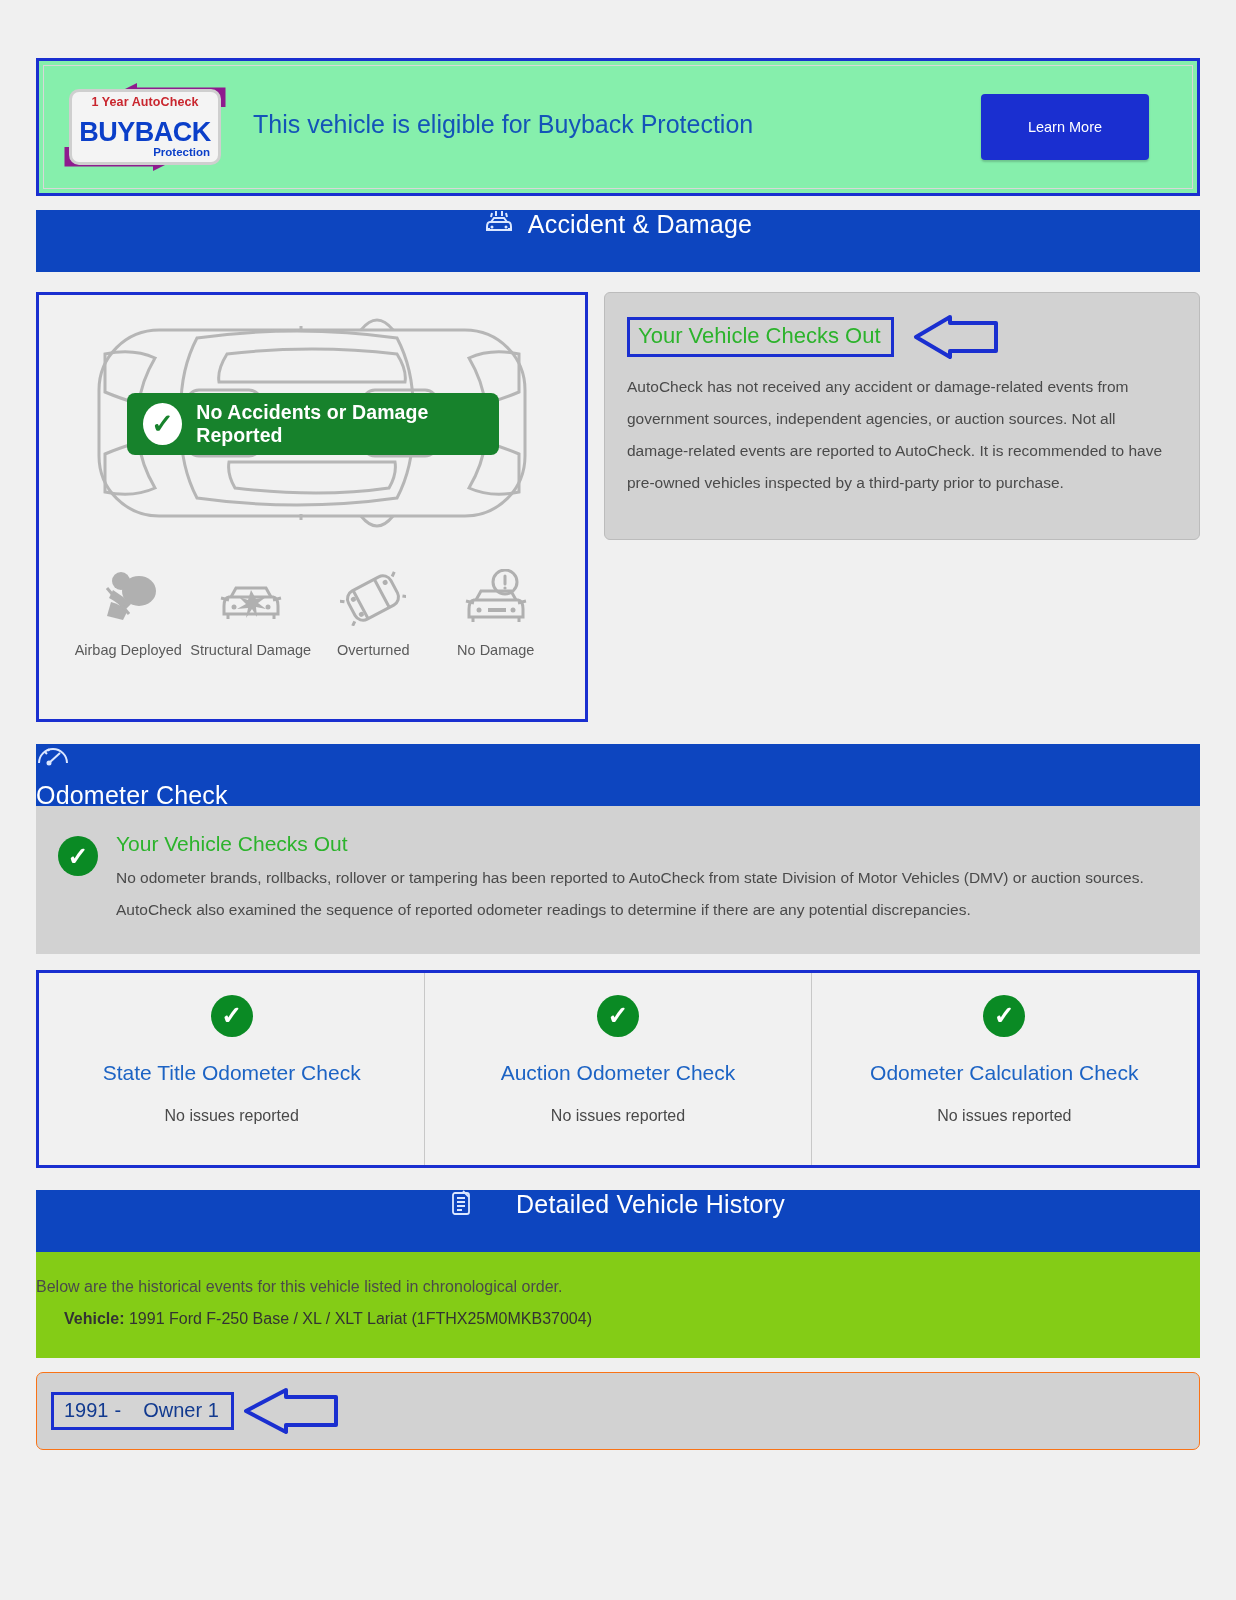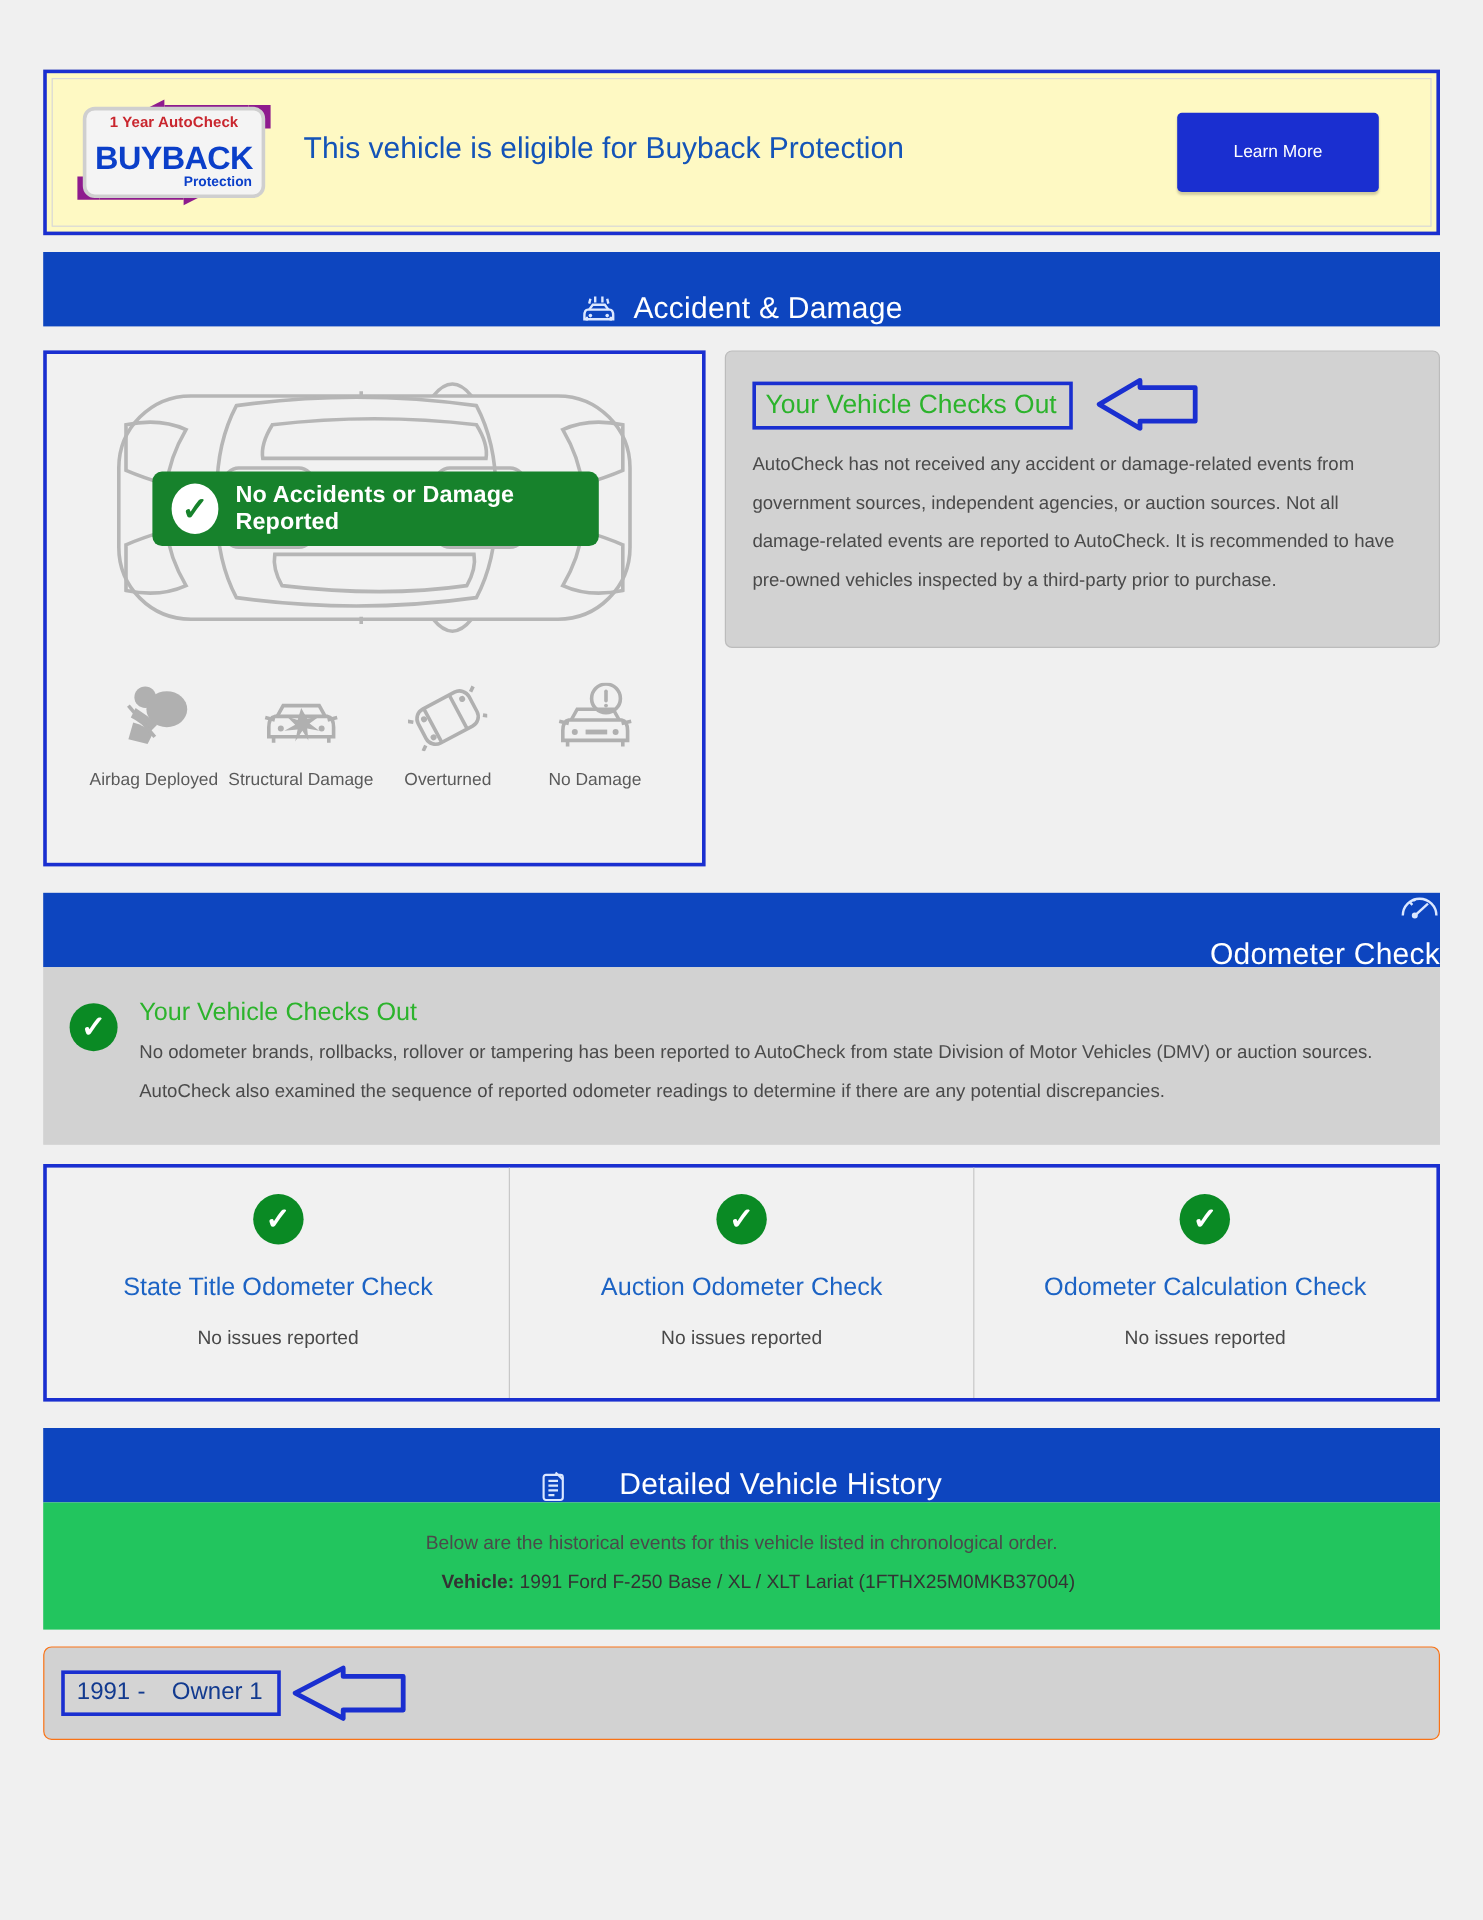--- a/index.html
+++ b/index.html
@@ -8,21 +8,21 @@
     background: #f0f0f0;
     font-family: "Liberation Sans", sans-serif;
     overflow: hidden;
   }
   .page { position: relative; width: 1236px; height: 1600px; background: #f0f0f0; padding: 0 36px; }
 
   
   .buyback {
     margin-top: 58px;
     border: 3px solid #1a2fd0;
-    background: #fef9c3;
+    background: #86efac;
     height: 138px;
     display: flex; align-items: center;
     padding: 0 14px 0 18px;
     position: relative;
   }
   .buyback-inner { position:absolute; inset:4px; border:1px solid #d8d8d8; pointer-events:none; }
   .bb-logo {
     width: 176px; height: 92px; flex: 0 0 176px;
     position: relative; margin-right: 20px;
   }
@@ -45,21 +45,21 @@
     border: none; border-radius: 4px;
     font-size: 14.5px; font-family: "Liberation Sans", sans-serif;
     cursor: pointer; box-shadow: 0 2px 2px rgba(0,0,0,.18);
     margin-right: 34px;
   }
 
   
   .sect-head {
     margin-top: 14px;
     background: #0d45bf; height: 62px;
-    display: flex; align-items: flex-end; justify-content: center;
+    display: flex; align-items: flex-start; justify-content: center;
     gap: 14px; color: #ffffff; font-size: 25px; letter-spacing: .2px;
   }
   .sect-head .ic { display: flex; align-items: center; }
 
   
   .ad-row { display: flex; gap: 16px; margin-top: 20px; }
   .ad-left {
     width: 552px; flex: 0 0 552px; height: 430px;
     border: 3px solid #1a2fd0; background: #f1f1f1;
     position: relative;
@@ -117,21 +117,21 @@
   .card-check {
     width: 42px; height: 42px; border-radius: 50%; background: #0a8a24;
     color: #fff; font-size: 25px; font-weight: bold;
     display: flex; align-items: center; justify-content: center;
     margin: 0 auto 24px auto;
   }
   .card-title { font-size: 21px; color: #1c63c4; margin-bottom: 22px; }
   .card-sub { font-size: 16px; color: #494949; }
 
   
-  .dvh-body { background: #22c55e; padding: 26px 0 30px 0; text-align: center; }
+  .dvh-body { background: #84cc16; padding: 26px 0 30px 0; text-align: left; }
   .dvh-line1 { font-size: 16px; color: #4a4a4a; margin-bottom: 14px; }
   .dvh-line2 { font-size: 16px; color: #333333; padding-left: 28px; }
   .dvh-line2 b { font-weight: bold; }
 
   .owner-bar {
     margin-top: 14px; background: #d2d2d2;
     border: 1px solid #f97316; border-radius: 7px;
     height: 78px; display: flex; align-items: center; padding-left: 14px;
   }
   .owner-tag {

